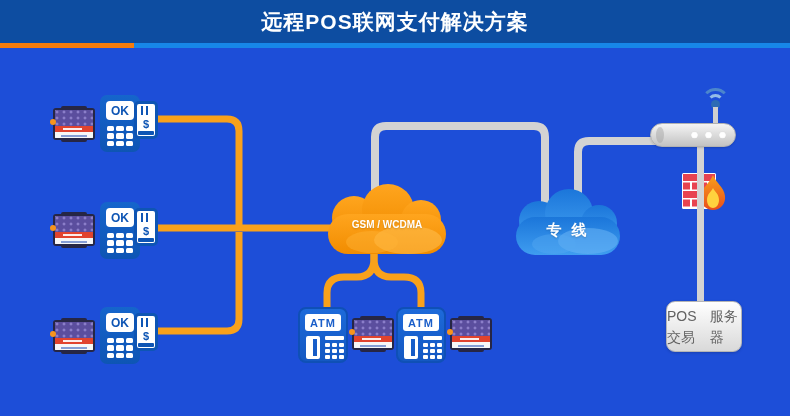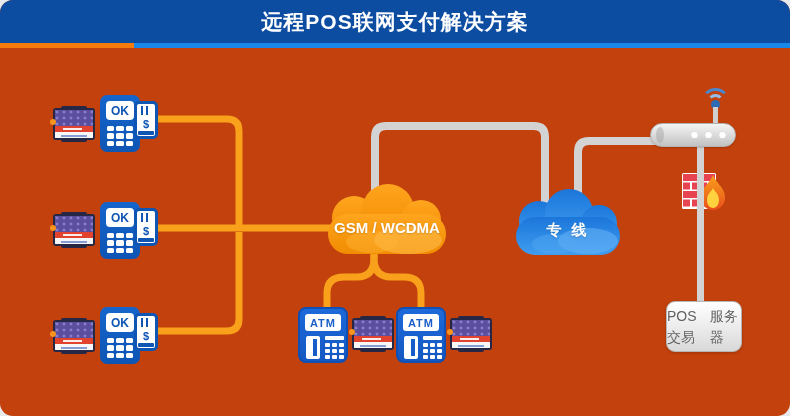--- a/index.html
+++ b/index.html
@@ -1,17 +1,17 @@
 <!DOCTYPE html>
 <html><head>
 <meta charset="utf-8">
 <style>
   * { box-sizing: border-box; margin: 0; padding: 0; }
   body { font-family: "Liberation Sans", sans-serif; background:#e7e9ec; }
-  .stage { position:relative; width:790px; height:416px; background:#c2410c; overflow:hidden; margin:0 auto;border-radius:13px; }
+  .stage { position:relative; width:790px; height:416px; background:#1d4ed8; overflow:hidden; margin:0 auto; }
 
   
   .header-bar { position:absolute; left:0; top:0; width:790px; height:43px; background:#0d4da1;
                 display:flex; align-items:center; justify-content:center; }
   .page-title { color:#fff; font-size:21px; font-weight:bold; letter-spacing:1px; }
   .accent-stripe { position:absolute; left:0; top:43px; width:790px; height:5px; background:#1787e8; }
   .accent-stripe .orange-seg { position:absolute; left:0; top:0; width:134px; height:5px; background:#f57c0b; }
 
   
   .connectors { position:absolute; left:0; top:0; width:790px; height:416px; pointer-events:none; }
@@ -65,21 +65,21 @@
   .dtu-lower::after { content:""; position:absolute; left:15%; right:15%; top:3px; height:2px;
               background:#4a6fc2; opacity:.65; }
   .dtu-antenna { position:absolute; left:-3px; top:13px; width:6px; height:6px; background:#f7941d; border-radius:50%; }
 
   
   .cloud-svg { position:absolute; }
   .gsm-cloud { left:316px; top:184px; }
   .line-cloud { left:506px; top:189px; }
   .cloud-label { position:absolute; color:#fff; font-weight:bold; text-align:center;
                  text-shadow:0 1px 2px rgba(0,0,0,.18); }
-  .gsm-label { left:316px; top:219px; width:142px; font-size:15px; }
+  .gsm-label { left:316px; top:219px; width:142px; font-size:10px; }
   .line-label { left:506px; top:221px; width:124px; font-size:15px; letter-spacing:3px; }
 
   
   .router { position:absolute; left:650px; top:123px; width:86px; height:24px; border-radius:12px;
             background:linear-gradient(180deg,#f4f4f4,#c2c2c2); border:1px solid #b2b2b2;
             box-shadow:0 1px 2px rgba(0,0,0,.15); }
   .router::before { content:""; position:absolute; left:5px; top:3px; bottom:3px; width:8px;
             border-radius:50%; background:rgba(160,160,160,.45); }
   .router-leds { position:absolute; right:9px; top:50%; transform:translateY(-50%); display:flex; gap:7px; }
   .led { width:7px; height:7px; border-radius:50%; background:#fff; box-shadow:inset 0 0 1px rgba(0,0,0,.25); }

